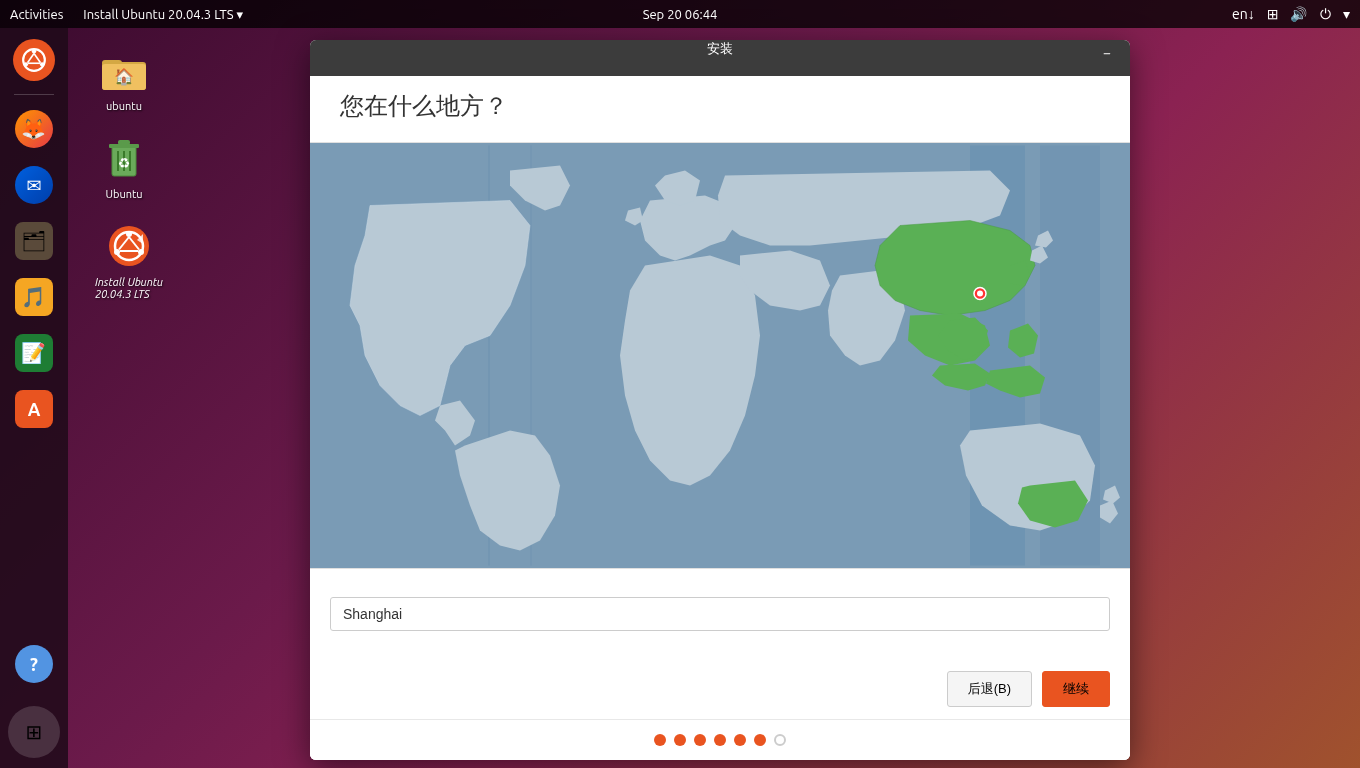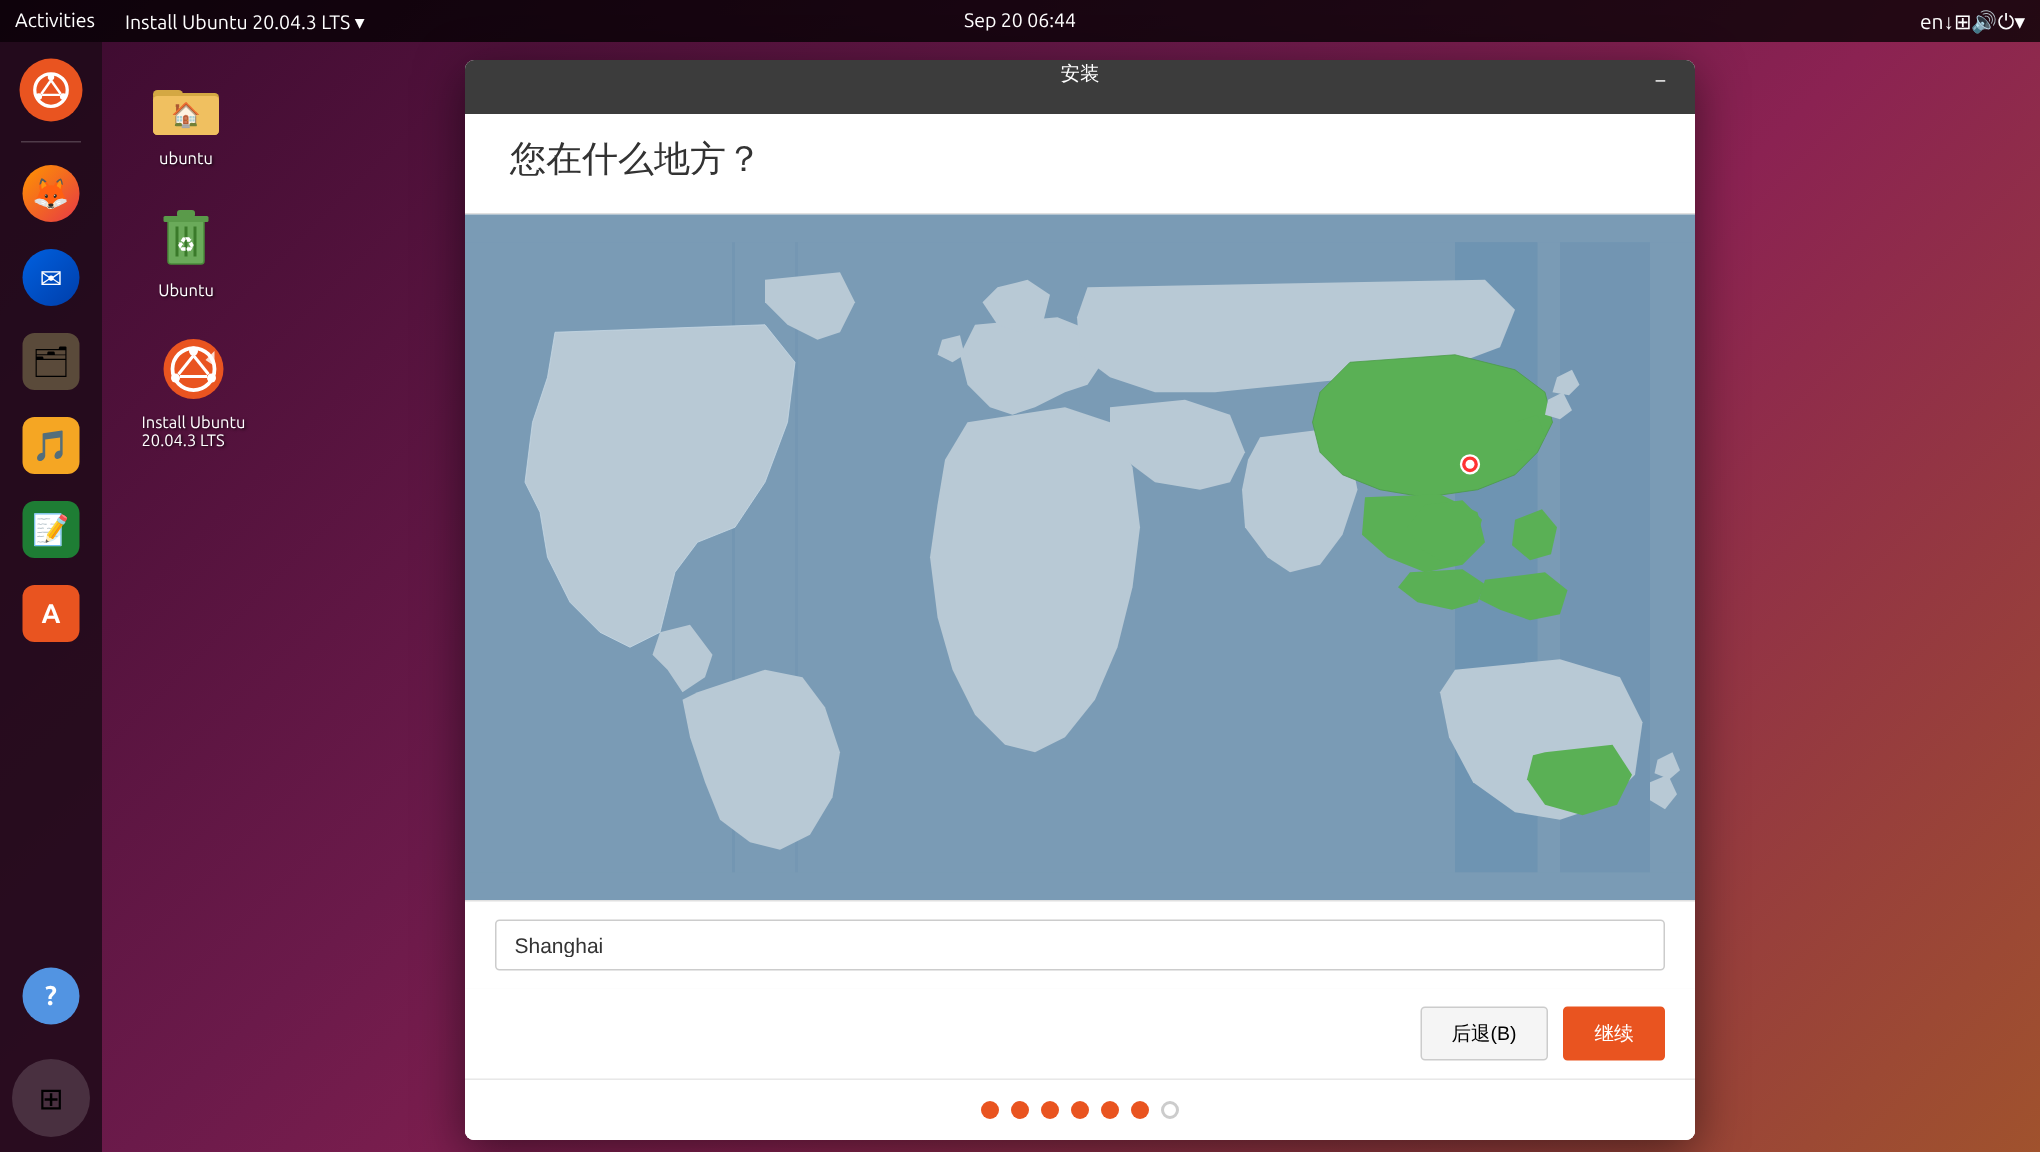--- a/index.html
+++ b/index.html
@@ -21,21 +21,21 @@
       display: flex;
       align-items: center;
       justify-content: space-between;
       padding: 0 10px;
       z-index: 1000;
       color: white;
       font-size: 13px;
     }
     .topbar-left { display: flex; align-items: center; gap: 20px; }
     .topbar-center { position: absolute; left: 50%; transform: translateX(-50%); text-align: center; }
-    .topbar-right { display: flex; align-items: center; }
+    .topbar-right { display: flex; align-items: center; gap: 12px; }
 
     
     .sidebar {
       position: fixed;
       top: 28px; left: 0;
       width: 68px;
       height: calc(100% - 28px);
       background: rgba(30,10,25,0.85);
       display: flex;
       flex-direction: column;
@@ -177,21 +177,21 @@
     }
 
     
     .world-map {
       width: 100%;
       height: 100%;
     }
 
     
     .location-input-area {
-      padding: 12px 20px;
+      padding: 28px 20px;
       background: white;
       border-top: 1px solid #e0e0e0;
     }
     .location-input {
       width: 100%;
       padding: 8px 12px;
       border: 1px solid #ccc;
       border-radius: 3px;
       font-size: 14px;
       color: #333;
@@ -210,21 +210,21 @@
       padding: 8px 20px;
       border: 1px solid #ccc;
       border-radius: 3px;
       font-size: 13px;
       cursor: pointer;
       background: #f5f5f5;
       text-align: right;
     }
     .btn-primary {
       background: #e95420;
-      color: #ffffff;
+      color: #000000;
       border-color: #e95420;
     }
 
     
     .progress-dots {
       padding: 14px;
       background: white;
       display: flex;
       justify-content: center;
       gap: 8px;
@@ -372,21 +372,21 @@
         <line x1="14" y1="15" x2="14" y2="35" stroke="#3a7a2a" stroke-width="2"></line>
         <line x1="20" y1="15" x2="20" y2="35" stroke="#3a7a2a" stroke-width="2"></line>
         <line x1="26" y1="15" x2="26" y2="35" stroke="#3a7a2a" stroke-width="2"></line>
 
         <text x="20" y="32" text-anchor="middle" font-size="14" fill="white">♻</text>
       </svg>
     </div>
     <div class="icon-label">Ubuntu</div>
   </div>
 
-  <div class="desktop-icon" style="width:90px;">
+  <div class="desktop-icon" style="width:90px;font-style:italic;">
     <div class="icon-box">
       <svg width="44" height="44" viewBox="0 0 44 44">
         <circle cx="22" cy="22" r="20" fill="#e95420"></circle>
         <circle cx="22" cy="22" r="14" fill="none" stroke="white" stroke-width="2.5"></circle>
         <circle cx="22" cy="10" r="3" fill="white"></circle>
         <circle cx="10" cy="28" r="3" fill="white"></circle>
         <circle cx="34" cy="28" r="3" fill="white"></circle>
         <line x1="22" y1="13" x2="12" y2="25.5" stroke="white" stroke-width="2"></line>
         <line x1="22" y1="13" x2="32" y2="25.5" stroke="white" stroke-width="2"></line>
         <line x1="13" y1="27" x2="31" y2="27" stroke="white" stroke-width="2"></line>

